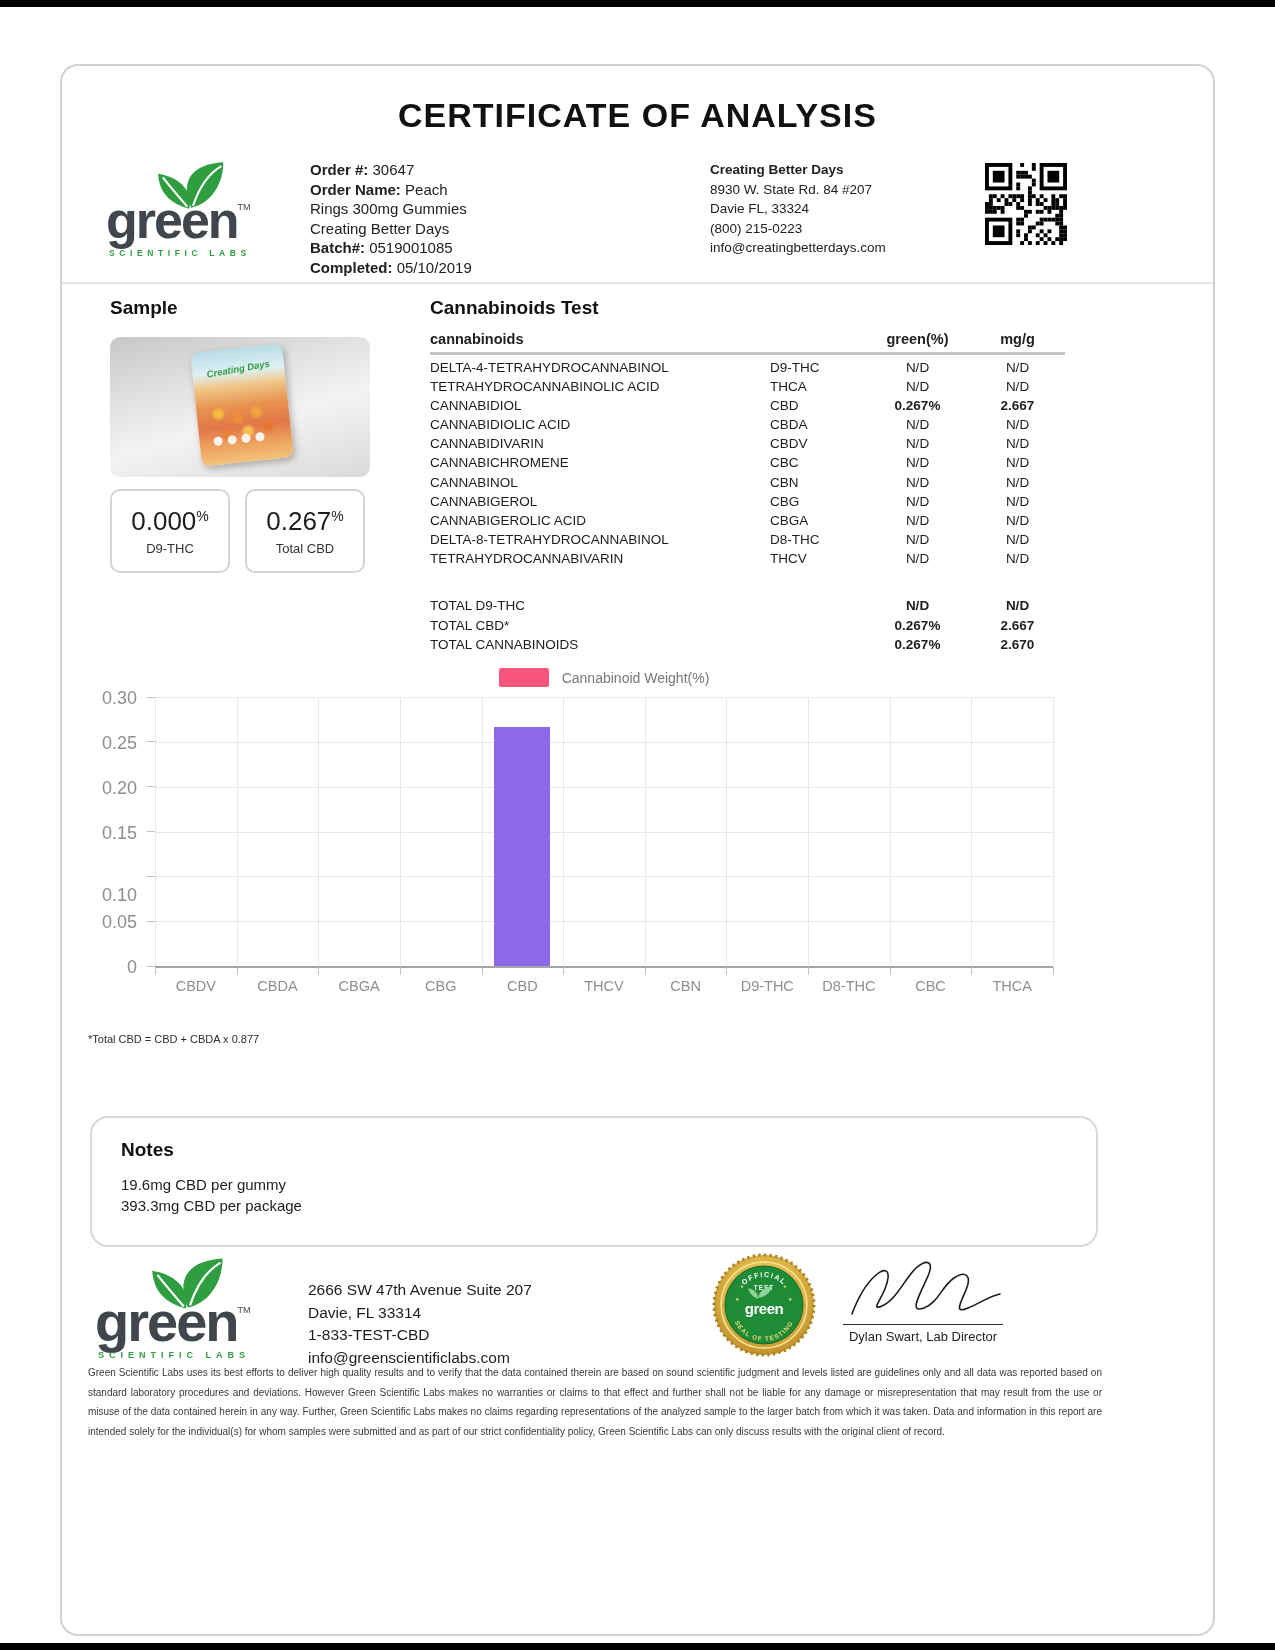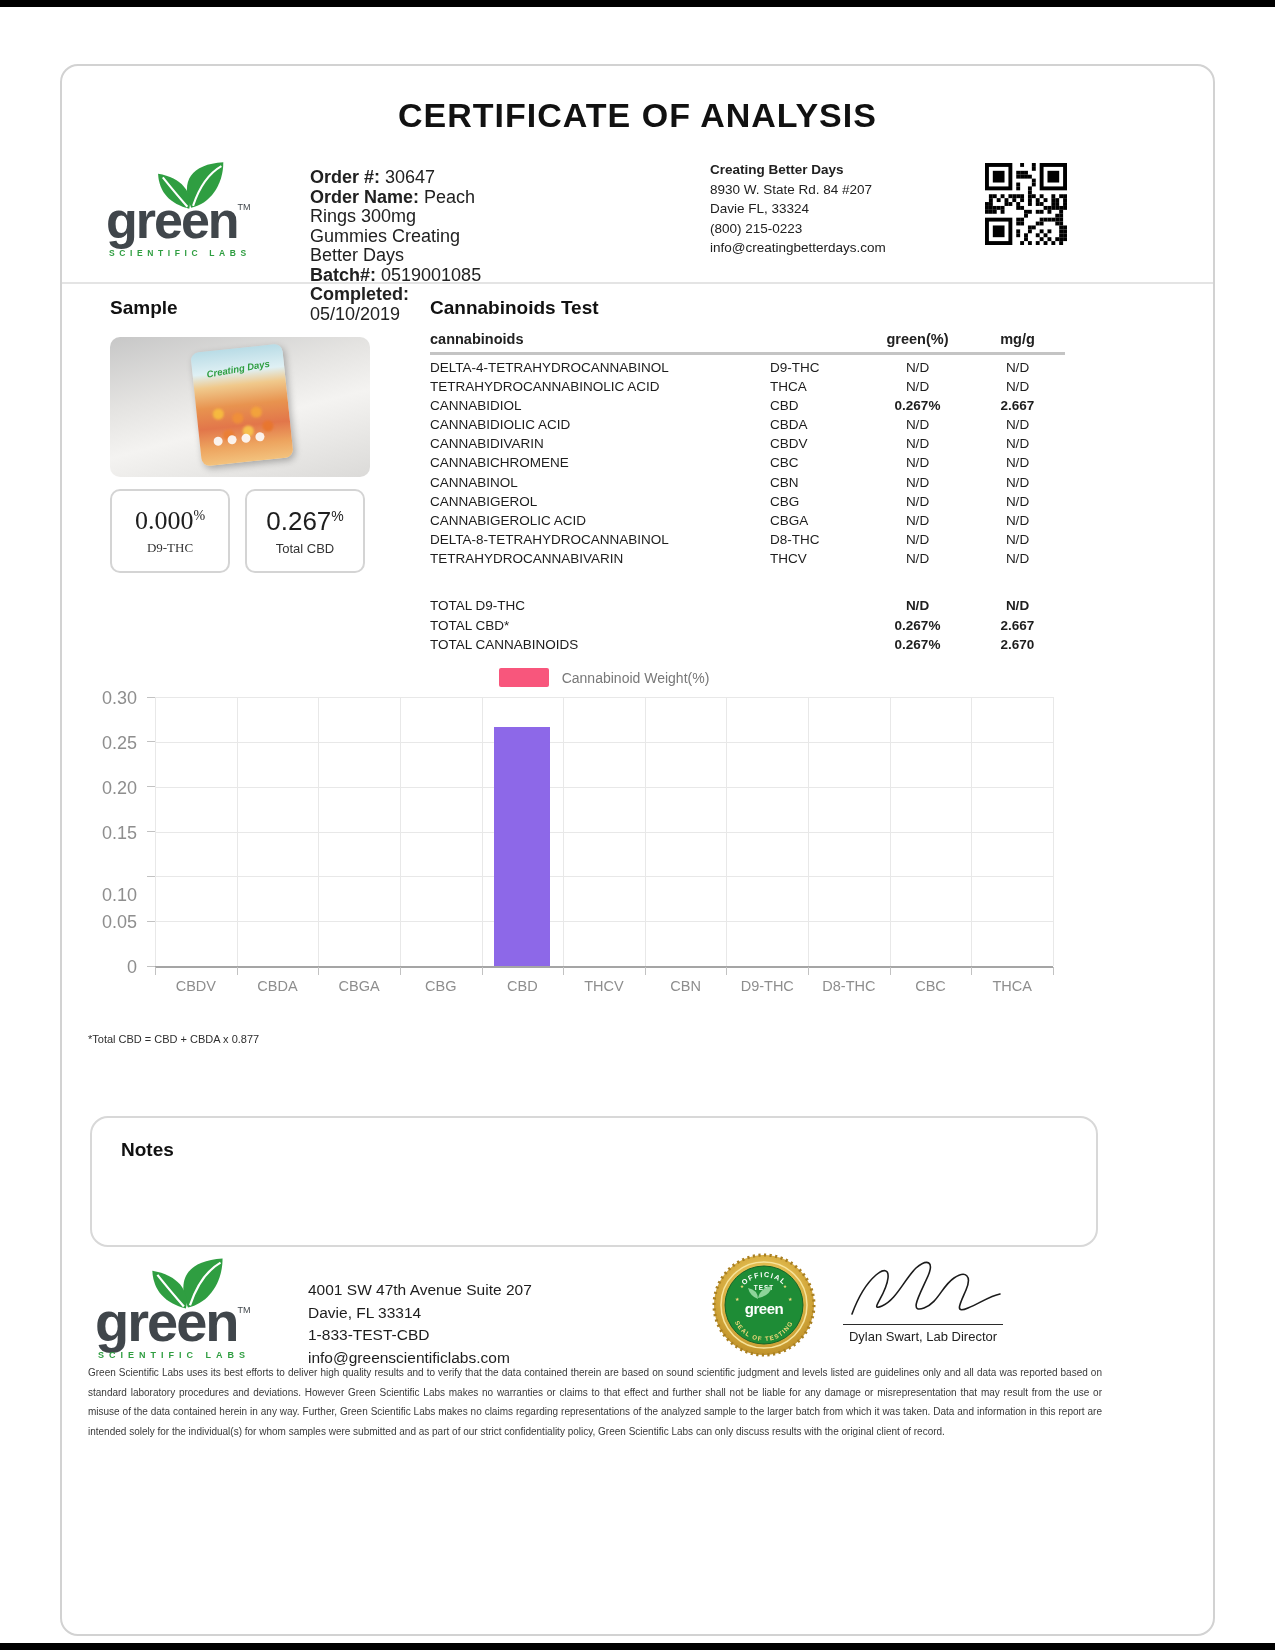--- a/index.html
+++ b/index.html
@@ -19,21 +19,21 @@
   .logo .sub{color:#2f9e41;font-weight:bold;}
   #logo-top{left:106px;top:160px;width:190px;}
   #logo-top .leaves{width:104px;height:50px;margin:0 0 -12px 36px;}
   #logo-top .word{font-size:52px;}
   #logo-top .sub{font-size:8.5px;letter-spacing:4.6px;margin:4px 0 0 3px;}
   #logo-bottom{left:95px;top:1256px;width:210px;}
   #logo-bottom .leaves{width:112px;height:54px;margin:0 0 -13px 40px;}
   #logo-bottom .word{font-size:56px;}
   #logo-bottom .sub{font-size:9px;letter-spacing:5px;margin:4px 0 0 3px;}
   
-  #order-block{left:310px;top:168px;width:180px;font-size:18px;line-height:19.5px;}
+  #order-block{left:310px;top:160px;width:180px;font-size:15px;line-height:19.5px;}
   #order-block p,#client-block p{margin:0;}
   #client-block{left:710px;top:160px;width:260px;font-size:13.5px;line-height:19.5px;}
   #qr{left:985px;top:163px;width:82px;height:82px;}
   #hdr-divider{left:62px;top:282px;width:1151px;height:2px;background:#e4e4e4;}
   
   .sec-h{position:absolute;margin:0;font-size:19px;font-weight:bold;color:#111;}
   #sample-h{left:110px;top:297px;}
   #photo{left:110px;top:337px;width:260px;height:140px;border-radius:10px;overflow:hidden;
          background:linear-gradient(165deg,#c7c7c7,#e4e3e1 35%,#f4f3f1 58%,#dbdad8);}
   #bag{position:absolute;left:86px;top:11px;width:92px;height:114px;transform:rotate(-6deg);
@@ -44,21 +44,21 @@
   #bag .dots{position:absolute;width:11px;height:11px;border-radius:50%;background:#f6b93f;
        left:16px;top:58px;filter:blur(1px);
        box-shadow:19px 6px 0 #ef8f3a,38px 2px 0 #f2a23c,8px 22px 0 #ea7f35,28px 20px 0 #f6c04e,48px 17px 0 #e8762f;}
   #bag .badges{position:absolute;width:9px;height:9px;border-radius:50%;background:#fdfdfd;
        left:14px;top:86px;opacity:.9;box-shadow:14px 0 0 #fdfdfd,28px 0 0 #fdfdfd,42px 0 0 #fdfdfd;}
   .stat{position:absolute;top:489px;width:120px;height:84px;border:2px solid #d4d4d4;
         border-radius:10px;box-sizing:border-box;text-align:center;padding-top:15px;background:#fff;}
   .stat .val{font-size:26px;color:#1e1e1e;}
   .stat .pct{font-size:14px;vertical-align:9px;}
   .stat .lab{font-size:13px;color:#333;margin-top:4px;}
-  #stat-0{left:110px;font-family:Liberation Serif, serif;} #stat-1{left:245px;}
+  #stat-0{left:110px;} #stat-1{left:245px;}
   
   #cann-h{left:430px;top:297px;}
   #table{left:430px;top:331px;width:635px;}
   .thead,.trow{display:grid;grid-template-columns:340px 95px 105px 95px;}
   .thead{font-size:14.5px;font-weight:bold;padding-bottom:5px;border-bottom:3px solid #c4c4c4;margin-bottom:3px;}
   .trow{font-size:13.5px;line-height:19.1px;color:#1d1d1d;}
   .c-weight,.c-mgg,.h-weight,.h-mgg{text-align:center;}
   .trow.vbold .c-weight,.trow.vbold .c-mgg{font-weight:bold;}
   #totals{margin-top:28px;}
   #totals .trow{line-height:19.5px;}
@@ -437,35 +437,39 @@
       <div style="left: 612.273px;">D9-THC</div>
       <div style="left: 693.909px;">D8-THC</div>
       <div style="left: 775.545px;">CBC</div>
       <div style="left: 857.182px;">THCA</div>
     </div>
 
   <div class="abs" id="footnote">*Total CBD = CBD + CBDA x 0.877</div>
 
   <div class="abs" id="notes">
     <h2>Notes</h2>
+    <div id="notes-lines">
+        <div>19.6mg CBD per gummy</div>
+        <div>393.3mg CBD per package</div>
+      </div>
   </div>
 
   <div class="logo" id="logo-bottom">
     <svg class="leaves" viewBox="0 0 110 52">
       <path d="M52 50 C40 22 52 4 86 2 C86 26 72 46 52 50 Z" fill="#2f9e41"></path>
       <path d="M50 51 C30 46 18 34 17 14 C42 18 54 34 50 51 Z" fill="#2f9e41"></path>
       <path d="M54 48 C60 30 70 14 84 6" stroke="#ffffff" stroke-width="2.2" fill="none"></path>
       <path d="M48 49 C40 40 30 28 22 18" stroke="#ffffff" stroke-width="2.2" fill="none"></path>
     </svg>
     <div><span class="word">green</span><span class="tm">TM</span></div>
     <div class="sub">SCIENTIFIC LABS</div>
   </div>
 
   <div class="abs" id="address">
-      <div>4001 SW 47th Avenue Suite 207</div>
+      <div>2666 SW 47th Avenue Suite 207</div>
       <div>Davie, FL 33314</div>
       <div>1-833-TEST-CBD</div>
       <div>info@greenscientificlabs.com</div>
     </div>
 
   <svg class="abs" id="seal" viewBox="0 0 104 104" width="104" height="104">
     <defs>
       <radialGradient id="gold" cx="50%" cy="42%" r="62%">
         <stop offset="0%" stop-color="#f4da7c"></stop>
           <stop offset="55%" stop-color="#e2bb4e"></stop>

